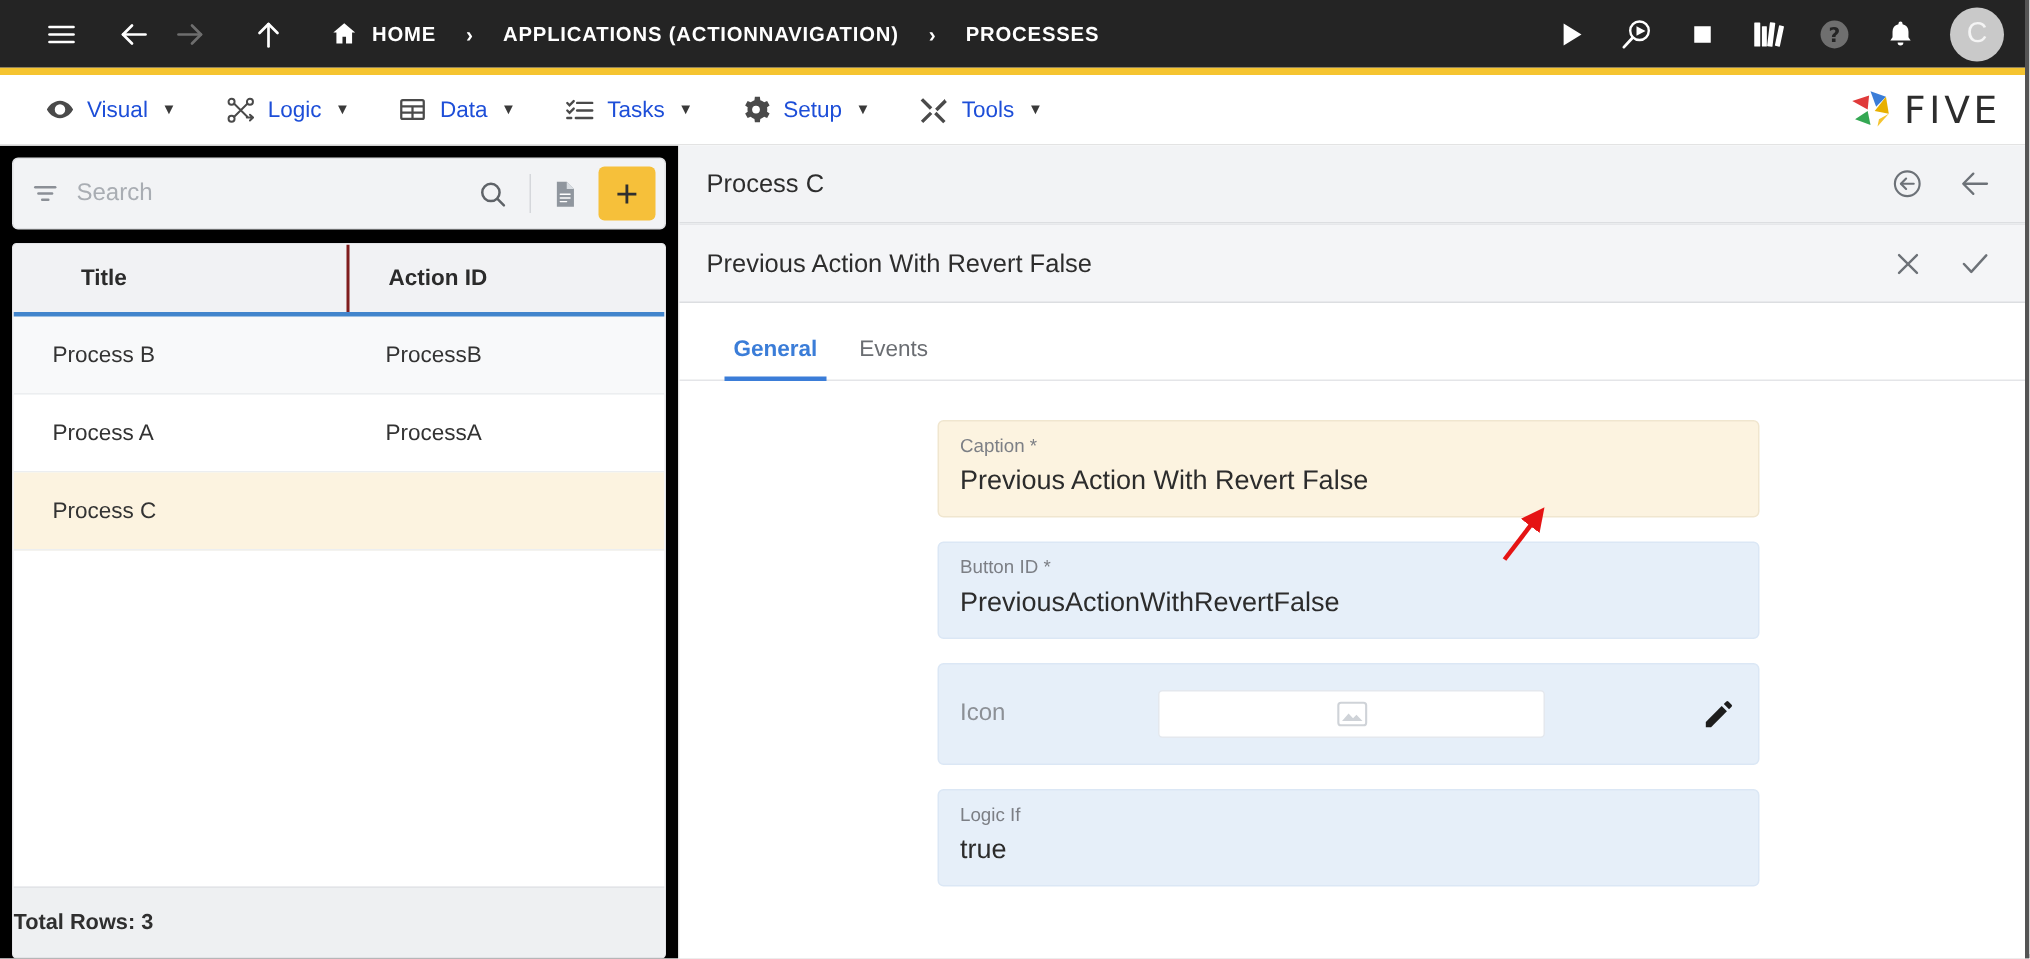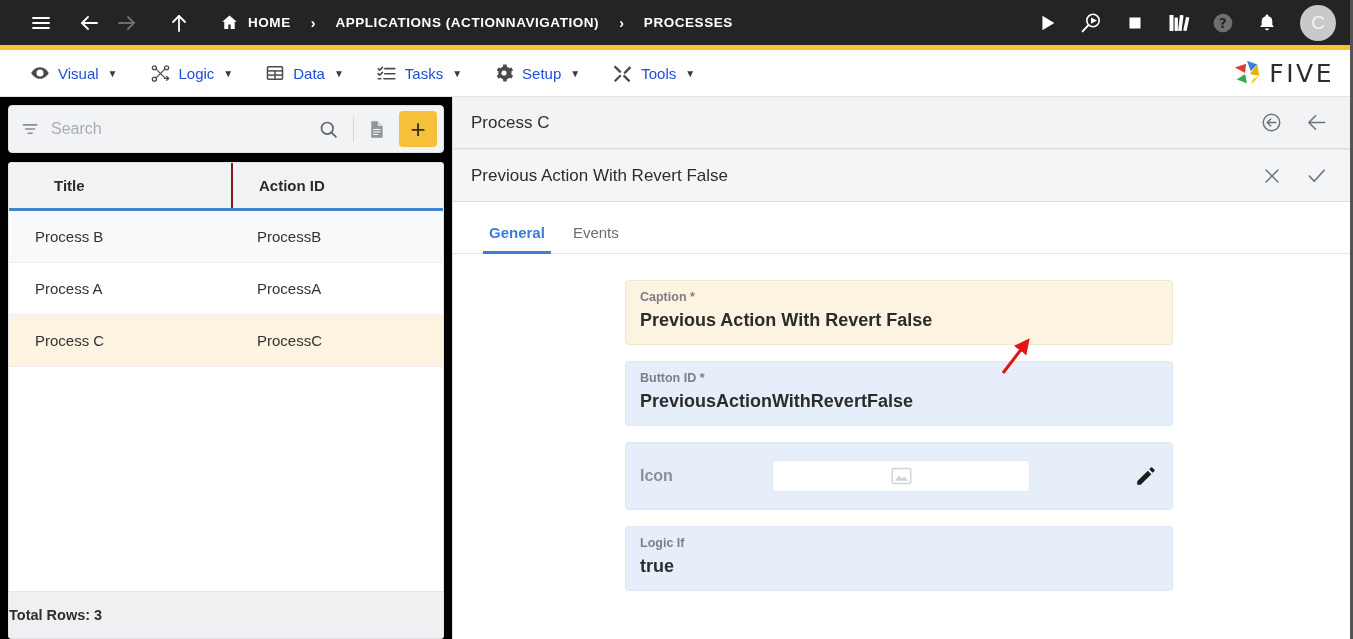--- a/index.html
+++ b/index.html
@@ -215,21 +215,20 @@
     content: ""; position: absolute; left: 8px; right: 8px; bottom: -1px;
     height: 3px; background: #3b7dd8;
   }
 
   .form-area {
     flex: 1 1 auto;
     padding: 26px 0 0 0;
     overflow: hidden;
     position: relative;
     background: #fff;
-    font-weight: bold;
   }
   .field {
     width: 548px;
     margin: 0 0 16px 172px;
     border-radius: 4px;
     padding: 9px 14px 11px 14px;
     position: relative;
   }
   .field.caption { background: #fcf3e0; border: 1px solid #f0e6cf; }
   .field.blue { background: #e6eff9; border: 1px solid #dbe7f5; }
@@ -499,21 +498,20 @@
           <div class="trow alt">
             <div class="td col1">Process B</div>
             <div class="td col2">ProcessB</div>
           </div>
           <div class="trow">
             <div class="td col1">Process A</div>
             <div class="td col2">ProcessA</div>
           </div>
           <div class="trow selected">
             <div class="td col1">Process C</div>
-            <div class="td col2">ProcessC</div>
           </div>
         </div>
         <div class="tfoot">
           <span>Total Rows: 3</span>
         </div>
       </div>
     </div>
 
     <div class="right-panel">
 

